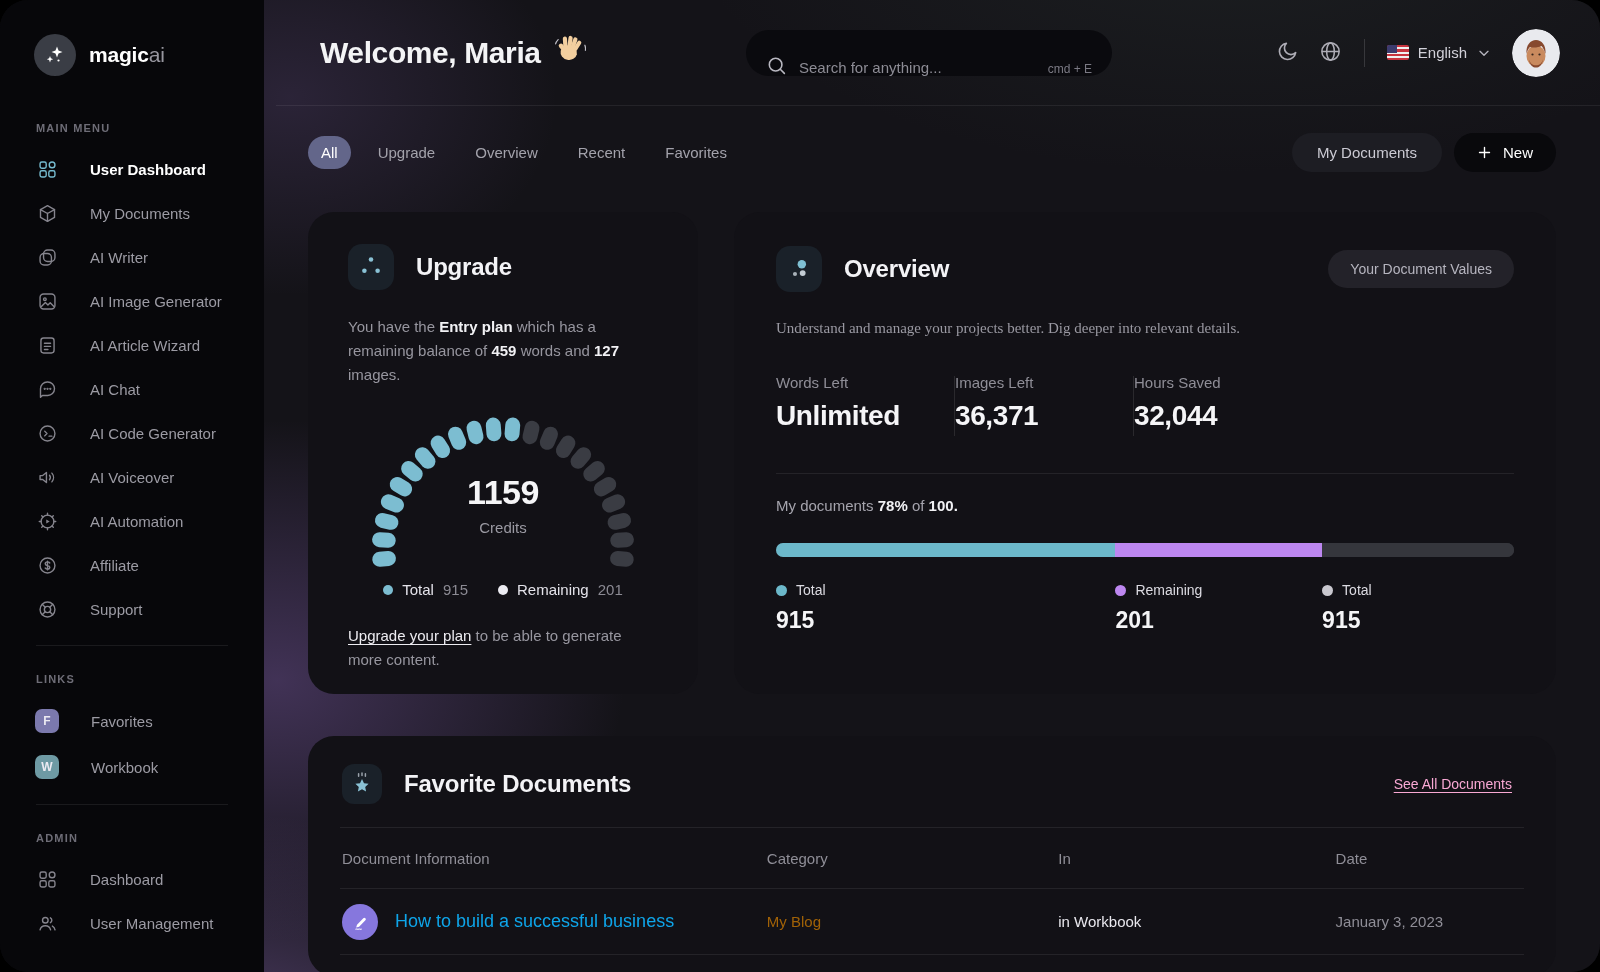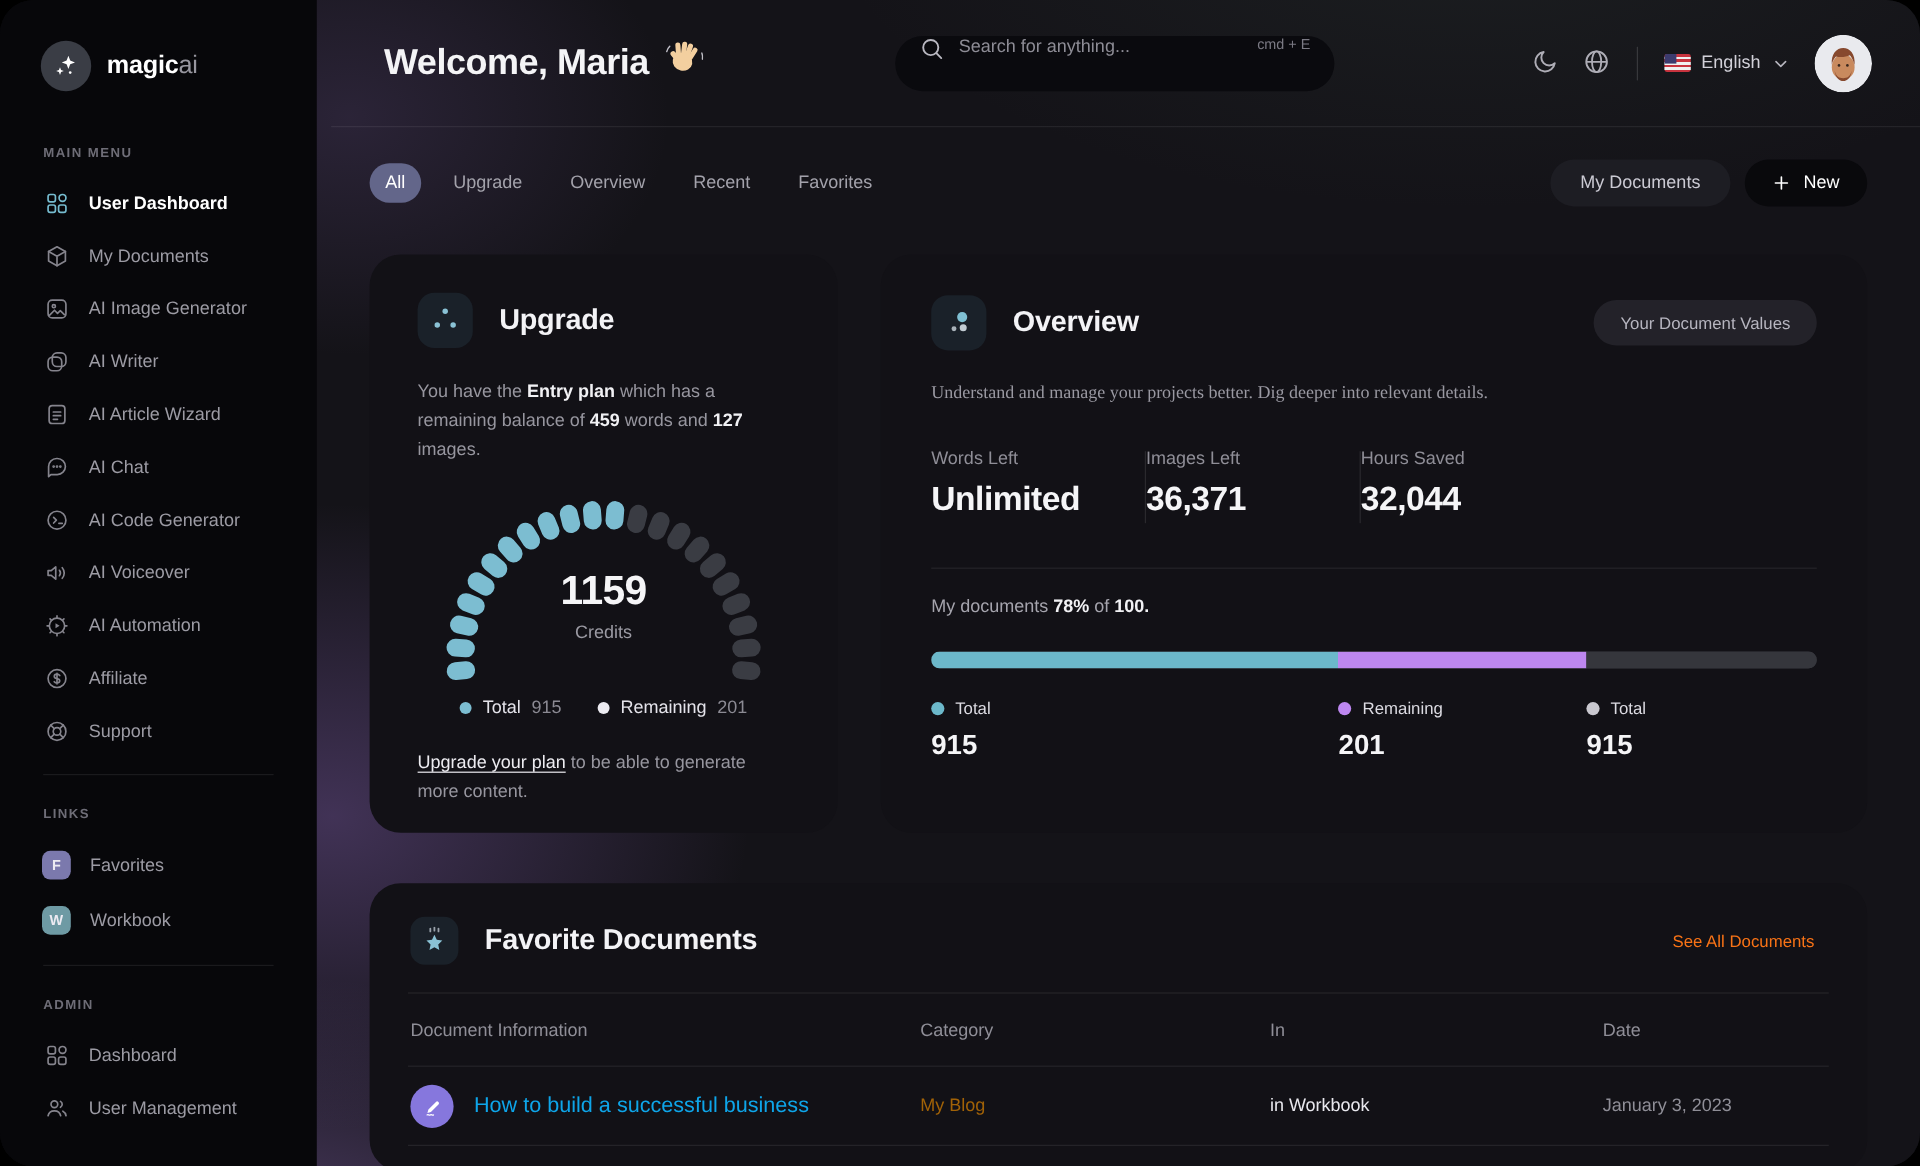--- a/index.html
+++ b/index.html
@@ -8,38 +8,38 @@
 
   
   .sidebar { width:264px; flex:none; background:#07070a; padding-top:30px; overflow:hidden; }
   .brand { display:flex; align-items:center; gap:13px; padding:4px 34px 32px; cursor:pointer; }
   .brand-mark { width:42px; height:42px; border-radius:50%; background:#3a3d45; display:grid; place-items:center; }
   .brand-name { font-size:21px; color:#fff; font-weight:700; letter-spacing:-.2px; }
   .brand-name .lite { color:#97969f; font-weight:500; }
   .nav-section-label { padding:14px 36px 13px; font-size:11px; letter-spacing:1.2px; color:#6e6d77; font-weight:600; }
   .nav-item { display:flex; align-items:center; gap:16px; padding:11px 36px; cursor:pointer; }
   .nav-item .nav-ic { width:22px; height:22px; color:#85848d; display:grid; place-items:center; flex:none; }
-  .nav-item .nav-label { font-size:15px; color:#9c9ba4; }
+  .nav-item .nav-label { font-size:15px; color:#9c9ba4;margin-left:16px; }
   .nav-item.active .nav-label { color:#fff; font-weight:600; }
   .nav-item.active .nav-ic { color:#76bcd0; }
   .nav-badge { width:24px; height:24px; border-radius:7px; display:grid; place-items:center; font-size:12px; font-weight:700; color:#eceaf2; flex:none; margin-left:-1px; }
   .nav-divider { height:1px; background:rgba(255,255,255,.08); margin:14px 36px 13px; }
 
   
   .main { flex:1; display:flex; flex-direction:column; overflow:hidden;
     background:
       radial-gradient(560px 420px at 1% 70%, rgba(128,94,172,.42), transparent 62%),
       radial-gradient(520px 380px at -2% 108%, rgba(145,110,190,.45), transparent 62%),
       radial-gradient(430px 320px at 2% 10%, rgba(96,74,128,.30), transparent 62%),
       radial-gradient(900px 420px at 72% -8%, rgba(70,92,80,.16), transparent 60%),
       #141318;
   }
   .topbar { height:106px; flex:none; display:flex; align-items:center; padding:0 40px 0 44px; border-bottom:1px solid rgba(255,255,255,.07);margin-left:12px; }
   .welcome { font-size:30px; font-weight:700; color:#f4f4f6; letter-spacing:-.4px; display:flex; align-items:center; gap:12px; width:426px; }
-  .searchbar { width:366px; height:46px; border-radius:23px; background:#0a0a0e; display:flex; align-items:flex-start; padding:0 20px; gap:12px; }
+  .searchbar { width:366px; height:46px; border-radius:23px; background:#0a0a0e; display:flex; align-items:flex-end; padding:0 20px; gap:12px; }
   .searchbar input { flex:1; background:transparent; border:none; outline:none; color:#d6d5dd; font-size:15px; font-family:inherit; }
   .searchbar input::placeholder { color:#8d8c95; }
   .shortcut { font-size:12px; color:#7b7a84; }
   .top-right { margin-left:auto; display:flex; align-items:center; gap:20px; }
   .iconbtn { background:none; border:none; color:#aeadb6; cursor:pointer; display:grid; place-items:center; padding:0; }
   .tb-vdiv { width:1px; height:28px; background:rgba(255,255,255,.14); margin:0 2px; }
   .lang { display:flex; align-items:center; gap:9px; cursor:pointer; color:#d2d1d9; font-size:15px; }
   .flag { width:22px; height:15px; border-radius:2px; position:relative; overflow:hidden; flex:none;
           background:repeating-linear-gradient(180deg,#c8333e 0 2.2px,#f0f0f0 2.2px 4.4px); }
   .flag::after { content:""; position:absolute; left:0; top:0; width:10px; height:8px; background:#3c3b6e; }
@@ -93,21 +93,21 @@
   .ov-legend { position:relative; margin-top:25px; height:62px; }
   .ovl-item { position:absolute; top:0; }
   .ovl-top { display:flex; align-items:center; gap:9px; font-size:14px; color:#dcdbe2; }
   .ovl-dot { width:11px; height:11px; border-radius:50%; }
   .ovl-value { margin-top:9px; font-size:23px; font-weight:700; color:#f5f5f7; }
 
   
   .card-docs { padding:28px 32px 0; height:240px; overflow:hidden; }
   .docs-head { display:flex; align-items:center; gap:22px; padding:0 12px 0 2px; }
   .docs-ic { width:40px; height:40px; border-radius:12px; background:#1a2129; display:grid; place-items:center; flex:none; }
-  .see-all { margin-left:auto; font-size:14px; color:#f97316; text-underline-offset:3px; cursor:pointer; }
+  .see-all { margin-left:auto; font-size:14px; color:#f9a8d4; text-decoration:underline; text-underline-offset:3px; cursor:pointer; }
   .t-hr { height:1px; background:rgba(255,255,255,.08); margin-top:23px; }
   .t-grid { display:grid; grid-template-columns:36% 24.7% 23.5% auto; align-items:center; padding:0 2px; }
   .t-head { height:60px; }
   .t-head > div { font-size:15px; color:#8f8e97; }
   .t-row { height:66px; border-bottom:1px solid rgba(255,255,255,.08); cursor:pointer; }
   .doc-cell { display:flex; align-items:center; gap:17px; }
   .doc-av { width:36px; height:36px; border-radius:50%; display:grid; place-items:center; flex:none; }
   .doc-title { font-size:18px; color:#0ea5e9; font-weight:500; }
   .t-cat { font-size:15px; color:#a16207; }
   .t-in { font-size:15px; color:#e9e8ee; font-weight:500; }
@@ -147,35 +147,35 @@
             <svg width="21" height="21" viewBox="0 0 24 24" fill="none" stroke="currentColor" stroke-width="1.6" stroke-linecap="round" stroke-linejoin="round">
               <path d="M12 3l8 4.5v9L12 21l-8-4.5v-9L12 3z"></path>
               <path d="M4 7.5l8 4.5 8-4.5M12 12v9"></path>
             </svg>
           </span>
           <span class="nav-label">My Documents</span>
         </div>
         <div class="nav-item">
           <span class="nav-ic">
             <svg width="21" height="21" viewBox="0 0 24 24" fill="none" stroke="currentColor" stroke-width="1.6" stroke-linecap="round" stroke-linejoin="round">
+              <rect x="7.5" y="3.5" width="13" height="13" rx="4.5"></rect>
+              <rect x="3.5" y="7.5" width="13" height="13" rx="4.5"></rect>
+            </svg>
+          </span>
+          <span class="nav-label">AI Writer</span>
+        </div>
+        <div class="nav-item">
+          <span class="nav-ic">
+            <svg width="21" height="21" viewBox="0 0 24 24" fill="none" stroke="currentColor" stroke-width="1.6" stroke-linecap="round" stroke-linejoin="round">
               <rect x="3.5" y="3.5" width="17" height="17" rx="4"></rect>
               <circle cx="9" cy="9.3" r="1.5"></circle>
               <path d="M5 17.8l4.6-4.6 2.9 2.9 2.6-2.6 3.9 3.9"></path>
             </svg>
           </span>
           <span class="nav-label">AI Image Generator</span>
-        </div>
-        <div class="nav-item">
-          <span class="nav-ic">
-            <svg width="21" height="21" viewBox="0 0 24 24" fill="none" stroke="currentColor" stroke-width="1.6" stroke-linecap="round" stroke-linejoin="round">
-              <rect x="7.5" y="3.5" width="13" height="13" rx="4.5"></rect>
-              <rect x="3.5" y="7.5" width="13" height="13" rx="4.5"></rect>
-            </svg>
-          </span>
-          <span class="nav-label">AI Writer</span>
         </div>
         <div class="nav-item">
           <span class="nav-ic">
             <svg width="21" height="21" viewBox="0 0 24 24" fill="none" stroke="currentColor" stroke-width="1.6" stroke-linecap="round" stroke-linejoin="round">
               <rect x="4.5" y="3.5" width="15" height="17" rx="3"></rect>
               <path d="M8.5 9.5h7M8.5 13h7M8.5 16.5h4"></path>
             </svg>
           </span>
           <span class="nav-label">AI Article Wizard</span>
         </div>

